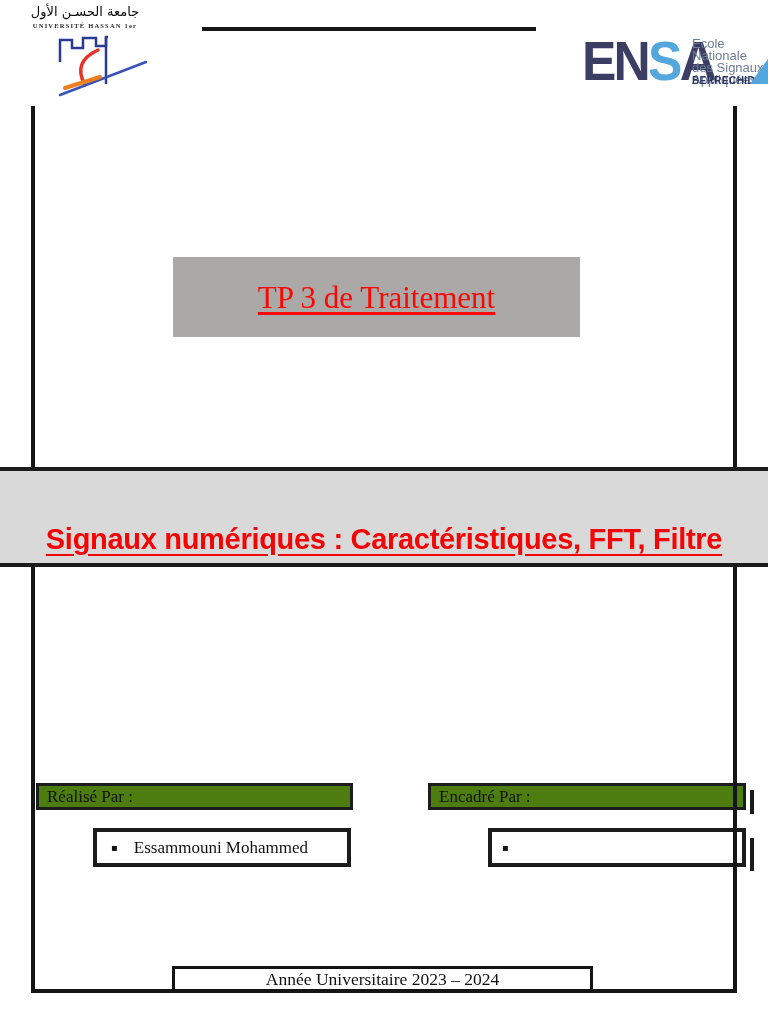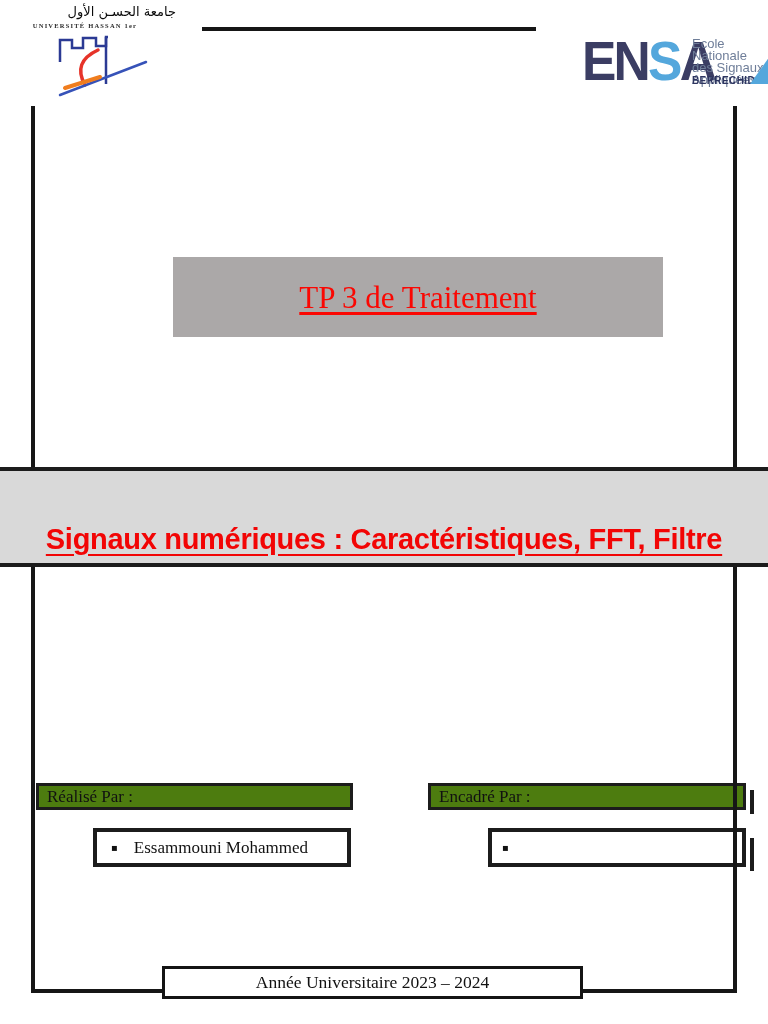--- a/index.html
+++ b/index.html
@@ -6,40 +6,40 @@
   body{width:768px;height:1024px;position:relative;background:#ffffff;overflow:hidden;
        font-family:"Liberation Serif", serif;color:#111;}
   .abs{position:absolute;}
 
   
   .page-frame{left:31px;top:27px;width:698px;height:958px;border:4px solid #161616;z-index:5;}
 
   
   .uni-patch{left:0;top:0;width:202px;height:106px;background:#fff;z-index:6;}
   .uni-logo{left:10px;top:2px;width:170px;height:102px;z-index:7;}
-  .uni-arabic{left:16px;top:2px;width:150px;font-size:13px;color:#0a0a0a;
+  .uni-arabic{left:0;top:2px;width:150px;text-align:center;font-size:13px;color:#0a0a0a;
               font-family:"DejaVu Sans", sans-serif;}
   .uni-latin{left:0;top:20px;width:150px;text-align:center;font-size:6.5px;letter-spacing:1.2px;
              color:#2b2b2b;font-weight:bold;font-family:"Liberation Serif", serif;}
   .uni-svg{left:0;top:28px;}
 
   
   .ensa-patch{left:536px;top:6px;width:232px;height:100px;background:#fff;z-index:6;}
   .ensa-logo{left:550px;top:36px;width:215px;height:68px;z-index:7;margin-left:32px;}
   .ensa-acronym{left:0;top:-6px;font-family:"Liberation Sans", sans-serif;font-weight:900;
                 font-size:56px;line-height:62px;letter-spacing:-3px;transform:scaleX(.92);
                 transform-origin:left top;}
   .ensa-text{left:110px;top:2px;width:80px;font-family:"Liberation Sans", sans-serif;
              font-size:13px;line-height:12px;color:#6F7E99;}
   .ensa-city{left:110px;top:39px;font-family:"Liberation Sans", sans-serif;font-size:10px;
              font-weight:bold;color:#2E3560;letter-spacing:.4px;}
   .ensa-sail{left:168px;top:0px;}
 
   
-  .title-box{left:173px;top:257px;width:490px;height:80px;background:#ABA8A8;z-index:2;
+  .title-box{left:173px;top:257px;width:407px;height:80px;background:#ABA8A8;z-index:2;
              display:flex;flex-direction:column;justify-content:center;align-items:center;}
   .title-box div{font-size:31px;line-height:39px;color:#FB0702;text-decoration:underline;
                  text-underline-offset:4px;}
 
   
   .banner{left:-5px;top:467px;width:778px;height:100px;background:#D9D9D9;border:4px solid #1c1c1c;
           z-index:6;box-sizing:border-box;display:flex;flex-direction:column;justify-content:center;
           align-items:center;}
   .banner div{font-family:"Liberation Sans", sans-serif;font-weight:800;font-size:29px;
               line-height:46px;color:#F20505;text-decoration:underline;text-underline-offset:5px;
@@ -53,21 +53,21 @@
   .name-box{top:828px;height:39px;background:#fff;border:4px solid #1c1c1c;box-sizing:border-box;
             z-index:4;display:flex;align-items:center;font-size:17px;}
   .author{left:93px;width:258px;padding-left:14px;}
   .supervisor{left:488px;width:258px;padding-left:10px;}
   .bullet{font-size:10px;margin-right:16px;font-family:"DejaVu Sans", sans-serif;}
   .tick{width:4px;background:#1c1c1c;z-index:4;}
   .tick-enc{left:750px;top:790px;height:24px;}
   .tick-sup{left:750px;top:838px;height:33px;}
 
   
-  .year-box{left:162px;top:966px;width:421px;height:33px;background:#fff;border:3px solid #141414;
+  .year-box{left:172px;top:966px;width:421px;height:26px;background:#fff;border:3px solid #141414;
             box-sizing:border-box;z-index:6;display:flex;align-items:center;justify-content:center;
             font-size:17.5px;}
 </style>
 </head>
 <body>
 
 <div class="abs page-frame"></div>
 
 <div class="abs uni-patch"></div>
 <div class="abs uni-logo">

